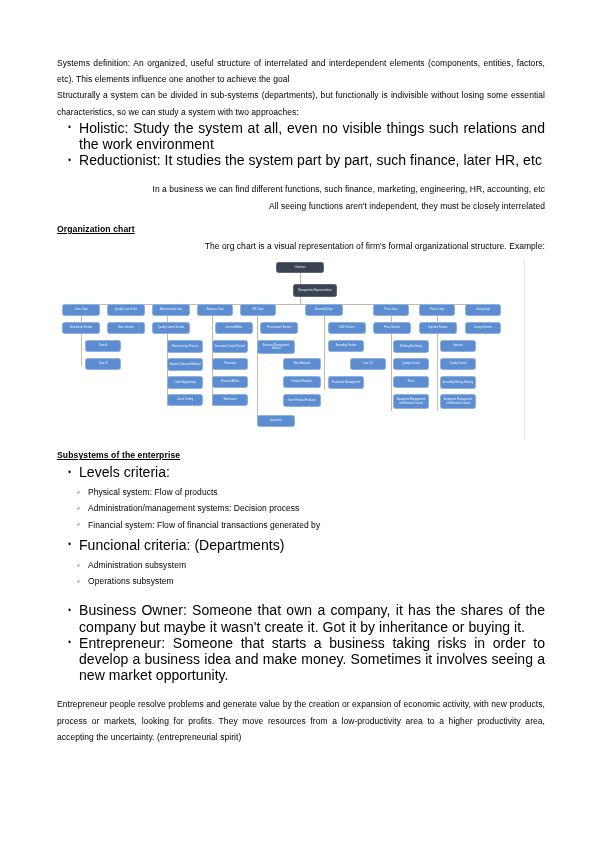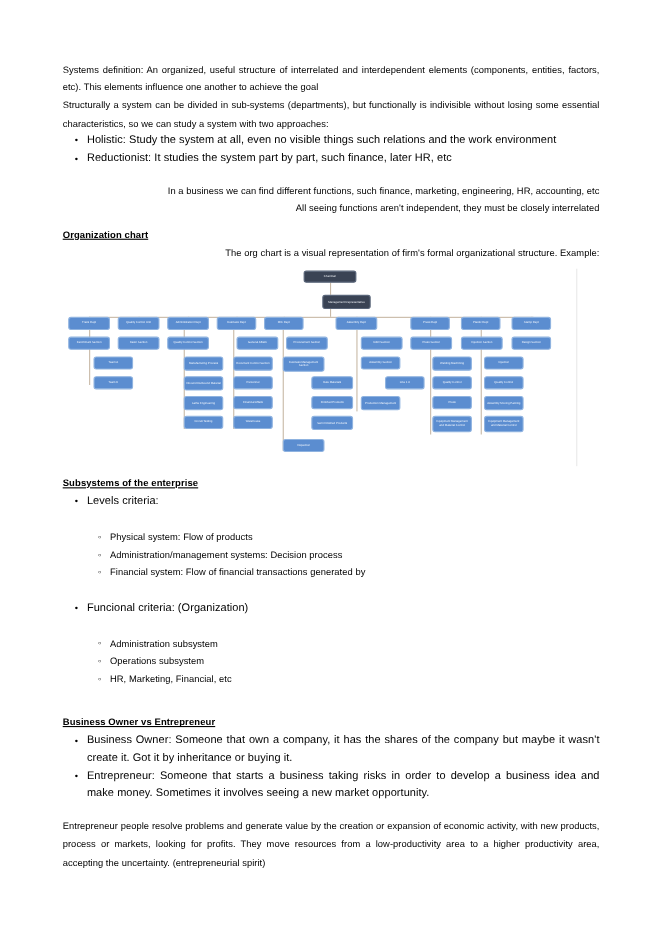--- a/index.html
+++ b/index.html
@@ -43,35 +43,35 @@
     letter-spacing: 0.05px;
   }
   p.para.noj { text-align: right; }
 
   ul.lvl1 {
     margin: 0;
     padding: 0 0 0 22px;
     list-style: none;
   }
   ul.lvl1 > li {
-    font-size: 10px;
+    font-size: 14px;
     line-height: 16.2px;
     position: relative;
     text-align: justify;
     letter-spacing: 0.05px;
   }
   ul.lvl1 > li::before {
     content: "\2022";
     position: absolute;
     left: -11px;
     top: -0.5px;
     font-size: 8.5px;
   }
   ul.lvl2 {
-    margin: 16px;
+    margin: 4px;
     padding: 0 0 0 27px;
     list-style: none;
   }
   ul.lvl2 > li {
     font-size: 8.5px;
     line-height: 16.2px;
     position: relative;
     letter-spacing: 0.05px;
   }
   ul.lvl2 > li::before {
@@ -225,31 +225,29 @@
     <h2 class="heading">Subsystems of the enterprise</h2>
     <ul class="lvl1">
       <li>Levels criteria:</li>
     </ul>
     <ul class="lvl2">
       <li>Physical system: Flow of products</li>
       <li>Administration/management systems: Decision process</li>
       <li>Financial system: Flow of financial transactions generated by</li>
     </ul>
     <ul class="lvl1">
-      <li>Funcional criteria: (Organization)</li>
+      <li>Funcional criteria: (Departments)</li>
     </ul>
     <ul class="lvl2">
       <li>Administration subsystem</li>
       <li>Operations subsystem</li>
-      <li>HR, Marketing, Financial, etc</li>
     </ul>
 
     <div class="sec-gap"></div>
 
-    <h2 class="heading">Business Owner vs Entrepreneur</h2>
     <ul class="lvl1">
       <li>Business Owner: Someone that own a company, it has the shares of the company but maybe it wasn't create it. Got it by inheritance or buying it.</li>
       <li>Entrepreneur: Someone that starts a business taking risks in order to develop a business idea and make money. Sometimes it involves seeing a new market opportunity.</li>
     </ul>
     <div class="blank-line"></div>
     <p class="para">Entrepreneur people resolve problems and generate value by the creation or expansion of economic activity, with new products, process or markets, looking for profits. They move resources from a low-productivity area to a higher productivity area, accepting the uncertainty. (entrepreneurial spirit)</p>
 
   </div>
 </div>
 

